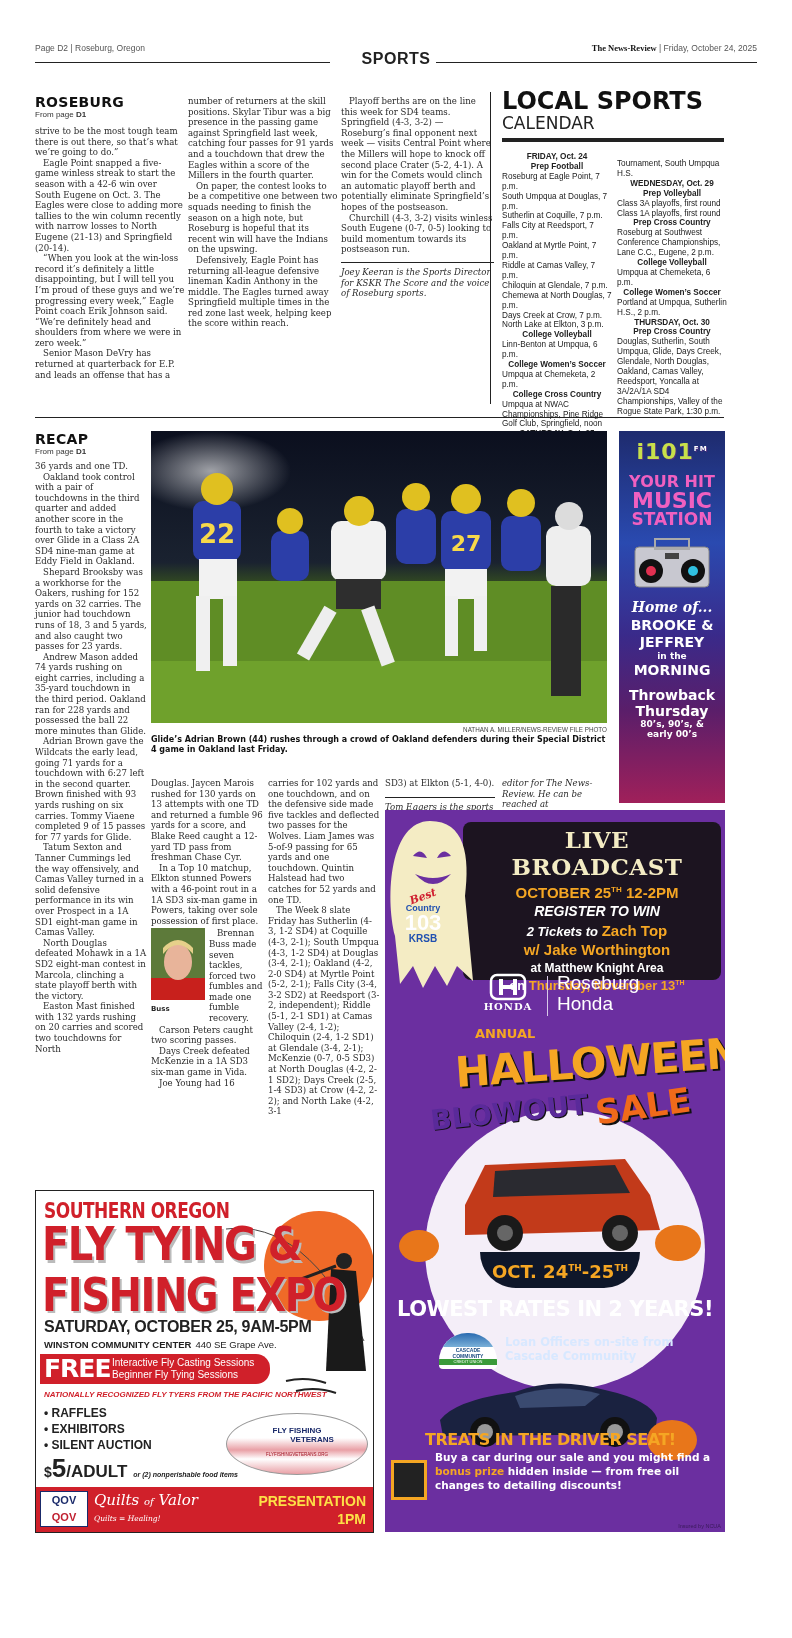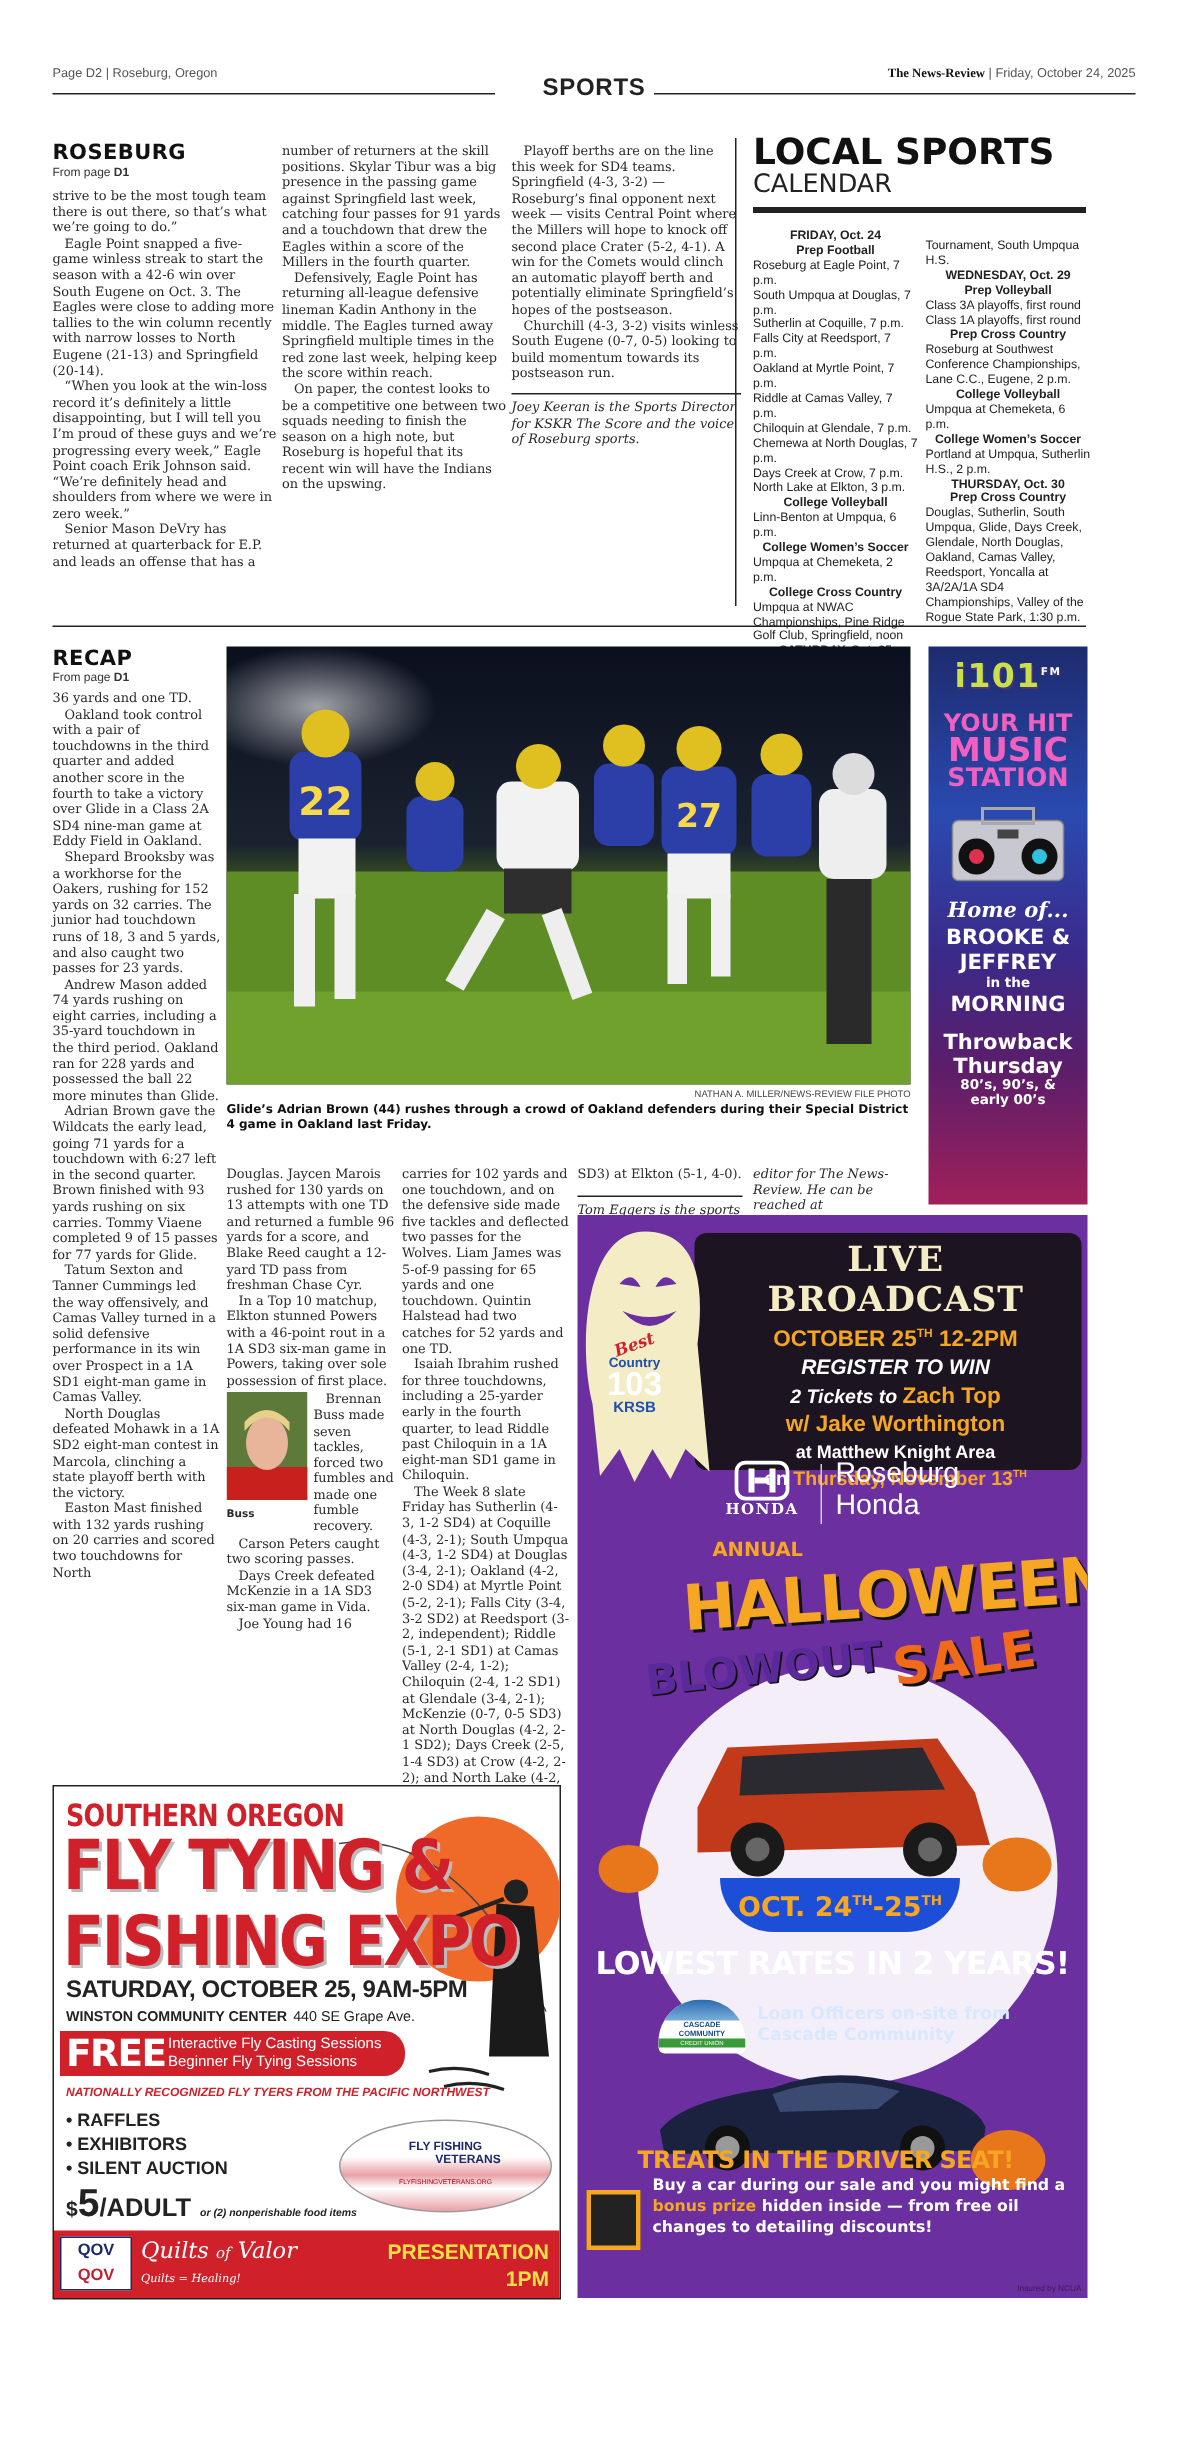--- a/index.html
+++ b/index.html
@@ -37,22 +37,22 @@
   <div class="from"><span>From page </span><b>D1</b></div>
   <div class="col" style="margin-top:7px" id="rb-c1">
       <p class="noind">strive to be the most tough team there is out there, so that’s what we’re going to do.”</p>
       <p>Eagle Point snapped a five-game winless streak to start the season with a 42-6 win over South Eugene on Oct. 3. The Eagles were close to adding more tallies to the win column recently with narrow losses to North Eugene (21-13) and Springfield (20-14).</p>
       <p>“When you look at the win-loss record it’s definitely a little disappointing, but I will tell you I’m proud of these guys and we’re progressing every week,” Eagle Point coach Erik Johnson said. “We’re definitely head and shoulders from where we were in zero week.”</p>
       <p>Senior Mason DeVry has returned at quarterback for E.P. and leads an offense that has a</p>
     </div>
 </div>
 <div class="abs col" style="left:188px;top:96px;width:150px" id="rb-c2">
     <p class="noind">number of returners at the skill positions. Skylar Tibur was a big presence in the passing game against Springfield last week, catching four passes for 91 yards and a touchdown that drew the Eagles within a score of the Millers in the fourth quarter.</p>
+    <p>On paper, the contest looks to be a competitive one between two squads needing to finish the season on a high note, but Roseburg is hopeful that its recent win will have the Indians on the upswing.</p>
     <p>Defensively, Eagle Point has returning all-league defensive lineman Kadin Anthony in the middle. The Eagles turned away Springfield multiple times in the red zone last week, helping keep the score within reach.</p>
-    <p>On paper, the contest looks to be a competitive one between two squads needing to finish the season on a high note, but Roseburg is hopeful that its recent win will have the Indians on the upswing.</p>
   </div>
 <div class="abs col" style="left:341px;top:96px;width:153px">
   <div id="rb-c3">
       <p>Playoff berths are on the line this week for SD4 teams. Springfield (4-3, 3-2) — Roseburg’s final opponent next week — visits Central Point where the Millers will hope to knock off second place Crater (5-2, 4-1). A win for the Comets would clinch an automatic playoff berth and potentially eliminate Springfield’s hopes of the postseason.</p>
       <p>Churchill (4-3, 3-2) visits winless South Eugene (0-7, 0-5) looking to build momentum towards its postseason run.</p>
     </div>
   <div style="height:1px;background:#222;margin:7px 0 4px"></div>
   <div class="tag">Joey Keeran is the Sports Director for KSKR The Score and the voice of Roseburg sports.</div>
 </div>
 
@@ -195,21 +195,20 @@
     <div style="text-align:left;text-indent:8px">Brennan Buss made seven tackles, forced two fumbles and made one fumble recovery.</div>
   </div>
   <div id="rc-c2b" style="margin-top:1px">
       <p>Carson Peters caught two scoring passes.</p>
       <p>Days Creek defeated McKenzie in a 1A SD3 six-man game in Vida.</p>
       <p>Joe Young had 16</p>
     </div>
 </div>
 <div class="abs col" style="left:268px;top:778px;width:112px" id="rc-c3">
     <p class="noind">carries for 102 yards and one touchdown, and on the defensive side made five tackles and deflected two passes for the Wolves. Liam James was 5-of-9 passing for 65 yards and one touchdown. Quintin Halstead had two catches for 52 yards and one TD.</p>
-    <p>Isaiah Ibrahim rushed for three touchdowns, including a 25-yarder early in the fourth quarter, to lead Riddle past Chiloquin in a 1A eight-man SD1 game in Chiloquin.</p>
     <p>The Week 8 slate Friday has Sutherlin (4-3, 1-2 SD4) at Coquille (4-3, 2-1); South Umpqua (4-3, 1-2 SD4) at Douglas (3-4, 2-1); Oakland (4-2, 2-0 SD4) at Myrtle Point (5-2, 2-1); Falls City (3-4, 3-2 SD2) at Reedsport (3-2, independent); Riddle (5-1, 2-1 SD1) at Camas Valley (2-4, 1-2); Chiloquin (2-4, 1-2 SD1) at Glendale (3-4, 2-1); McKenzie (0-7, 0-5 SD3) at North Douglas (4-2, 2-1 SD2); Days Creek (2-5, 1-4 SD3) at Crow (4-2, 2-2); and North Lake (4-2, 3-1</p>
   </div>
 <div class="abs col" style="left:385px;top:778px;width:110px">
   <p class="noind">SD3) at Elkton (5-1, 4-0).</p>
   <div style="height:1px;background:#222;margin:8px 0 4px"></div>
   <p class="noind tag">Tom Eggers is the sports</p>
 </div>
 <div class="abs col tag" style="left:502px;top:778px;width:108px">editor for The News-Review. He can be reached at teggers@nrtoday.com.</div>
 
 <div class="abs" style="left:619px;top:431px;width:106px;height:372px;overflow:hidden;background:linear-gradient(180deg,#1e2b6e 0%,#2a4ab0 30%,#3a2a8a 55%,#5a1e6a 75%,#a0205a 100%);text-align:center;font-family:'DejaVu Sans',sans-serif;color:#fff">
@@ -299,21 +298,21 @@
         <circle cx="50" cy="88" r="18" fill="#1a1a1a"></circle>
         <circle cx="165" cy="88" r="18" fill="#1a1a1a"></circle>
         <circle cx="50" cy="88" r="8" fill="#666"></circle>
         <circle cx="165" cy="88" r="8" fill="#666"></circle>
       </svg>
   </div>
 
   <div class="abs" style="left:14px;top:420px;width:40px;height:32px;border-radius:50%;background:#e8761a"></div>
   <div class="abs" style="left:270px;top:415px;width:46px;height:36px;border-radius:50%;background:#e8761a"></div>
 
-  <div class="abs" style="left:95px;top:442px;width:160px;height:36px;background:#1d4ed8;border-radius:0 0 60px 60px;text-align:center">
+  <div class="abs" style="left:95px;top:442px;width:160px;height:36px;background:#0f172a;border-radius:0 0 60px 60px;text-align:center">
     <div style="font-family:'DejaVu Sans',sans-serif;font-weight:bold;font-size:18px;color:#f5a623;line-height:32px"><span>OCT. 24</span><sup style="font-size:9px">TH</sup><span>-25</span><sup style="font-size:9px">TH</sup></div>
   </div>
   <div class="abs" style="left:0;right:0;top:487px;text-align:center;font-family:'DejaVu Sans',sans-serif;font-weight:bold;font-size:21px;letter-spacing:-.5px">LOWEST RATES IN 2 YEARS!</div>
 
   <div class="abs" style="left:54px;top:523px;width:58px;height:36px;background:#fff;border-radius:28px 28px 4px 4px;text-align:center;overflow:hidden">
     <div style="height:14px;background:linear-gradient(180deg,#2a6ab0,#7ab0d8)"></div>
     <div style="font-size:5px;font-weight:bold;color:#1a4a80;line-height:6px">CASCADE</div>
     <div style="font-size:5px;font-weight:bold;color:#1a4a80;line-height:6px">COMMUNITY</div>
     <div style="font-size:4px;color:#fff;background:#3a9a3a;line-height:6px">CREDIT UNION</div>
   </div>

